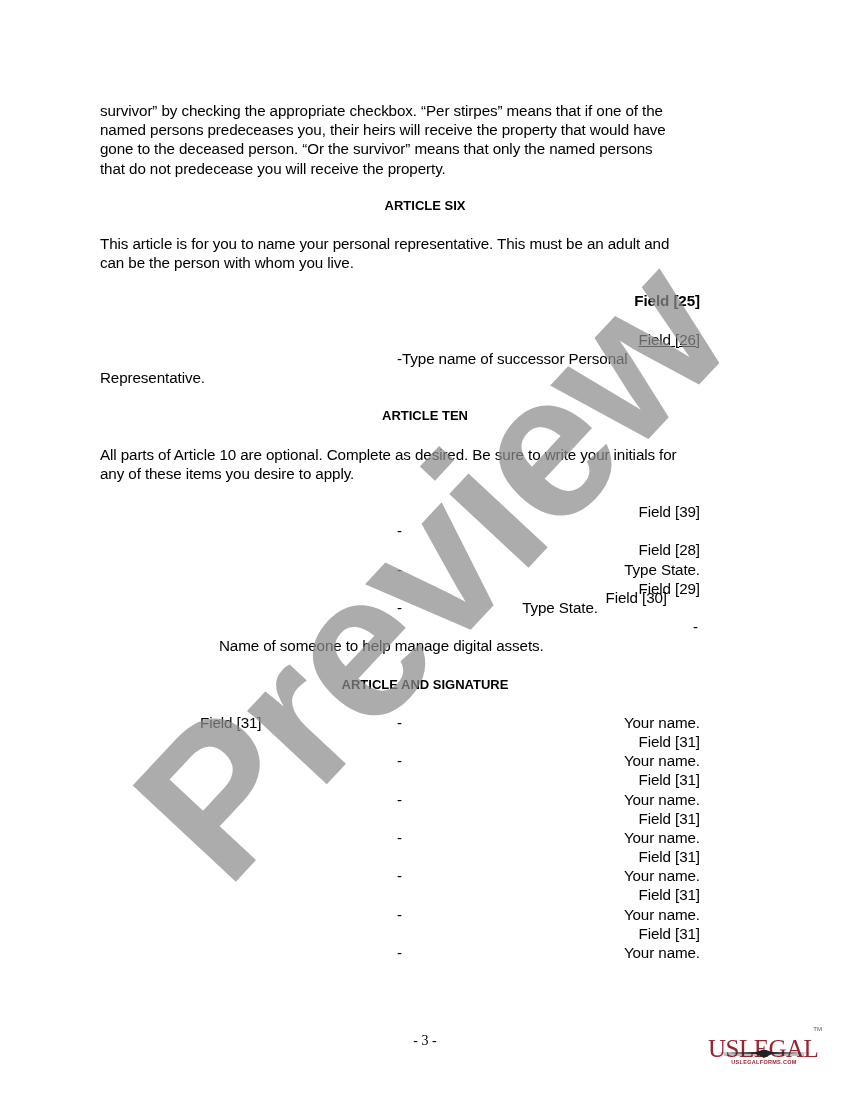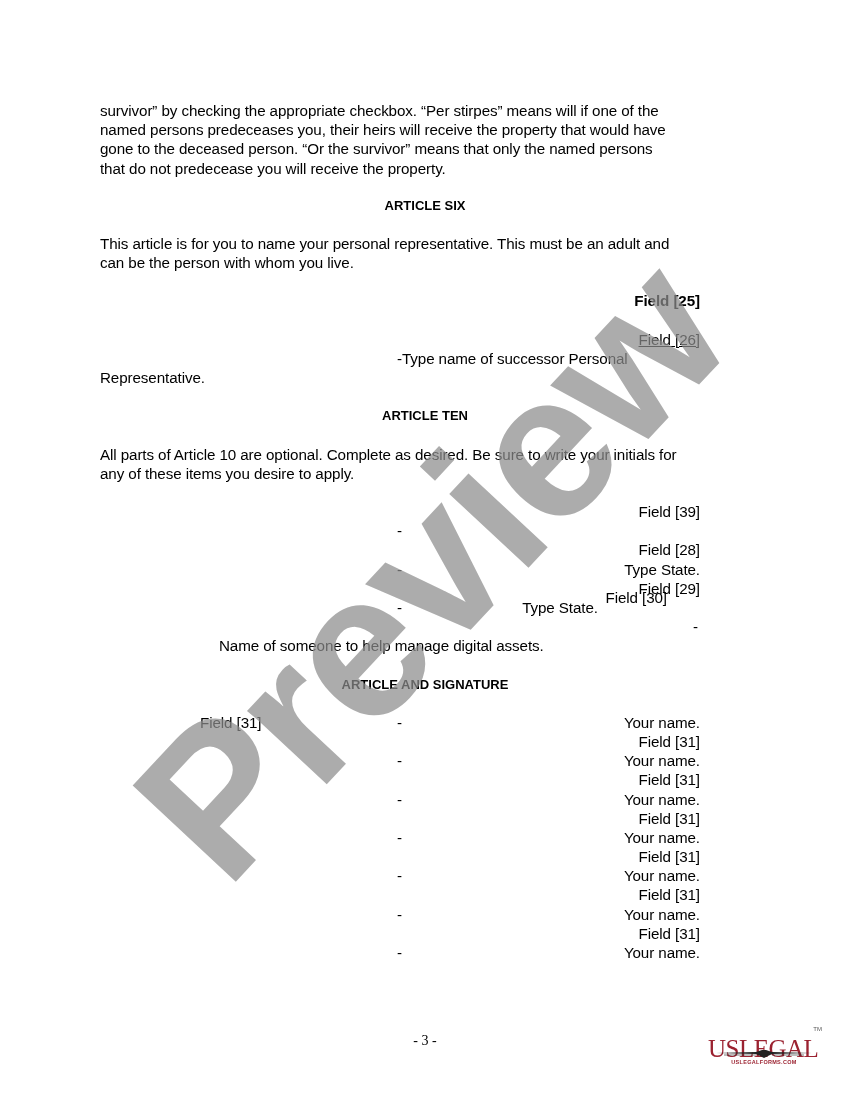--- a/index.html
+++ b/index.html
@@ -126,21 +126,21 @@
       color: #9b2230;
       letter-spacing: 0.3px;
     }
   </style>
 </head>
 <body>
 
 <div class="page">
 
   <div class="para" style="top:101px;">
-    <p>survivor” by checking the appropriate checkbox.  “Per stirpes” means will if one of the</p>
+    <p>survivor” by checking the appropriate checkbox.  “Per stirpes” means that if one of the</p>
     <p>named persons predeceases you, their heirs will receive the property that would have</p>
     <p>gone to the deceased person.  “Or the survivor” means that only the named persons</p>
     <p>that do not predecease you will receive the property.</p>
   </div>
 
   <div class="heading" style="top:196px;">ARTICLE SIX</div>
 
   <div class="para" style="top:234px;">
     <p>This article is for you to name your personal representative.  This must be an adult and</p>
     <p>can be the person with whom you live.</p>

